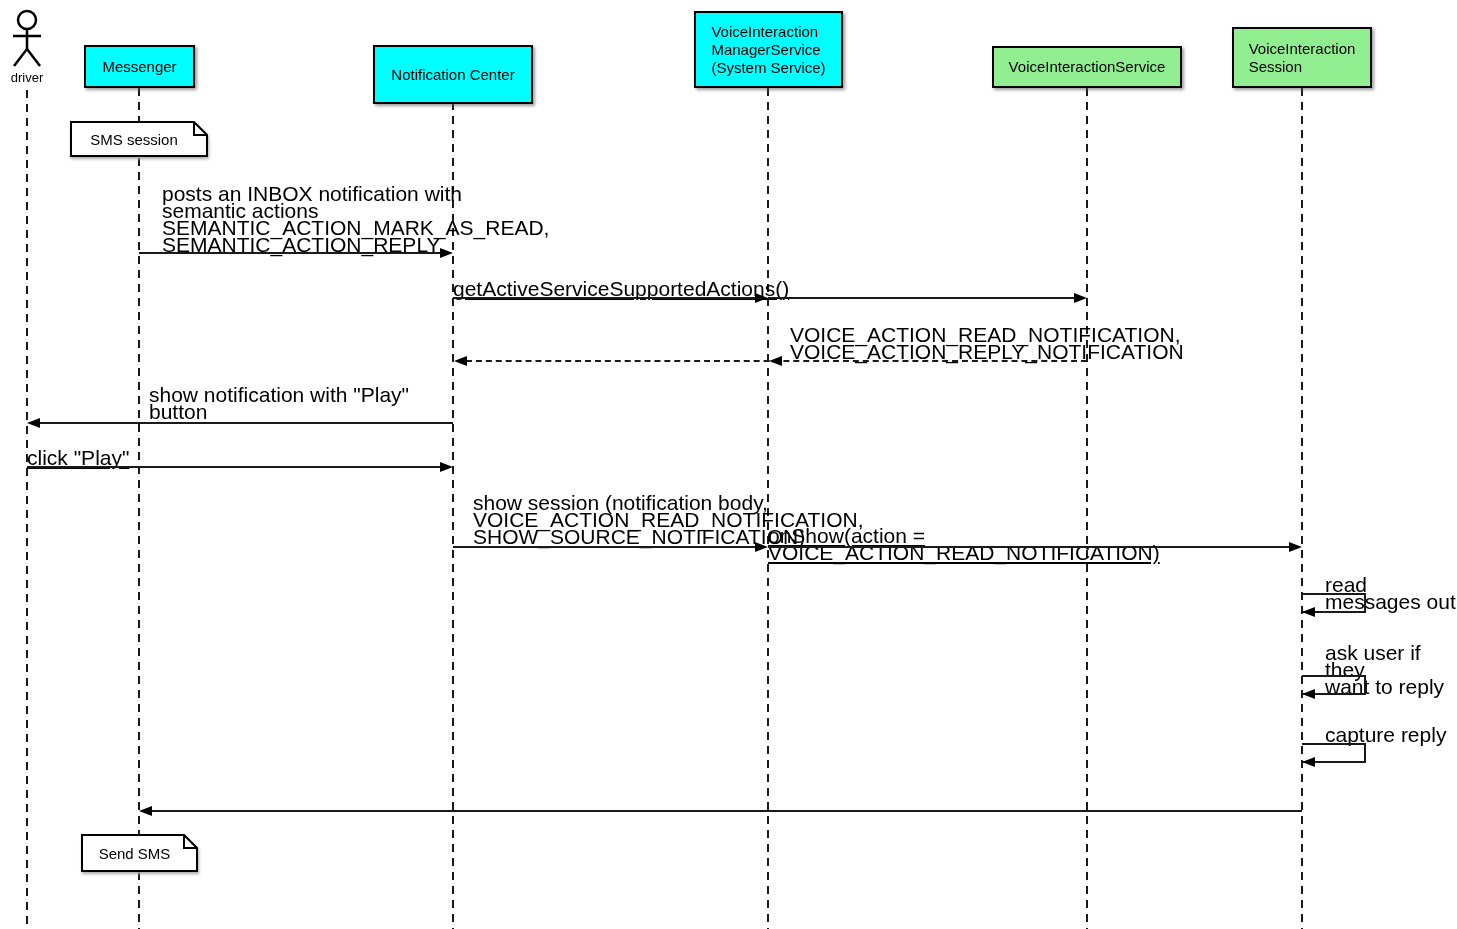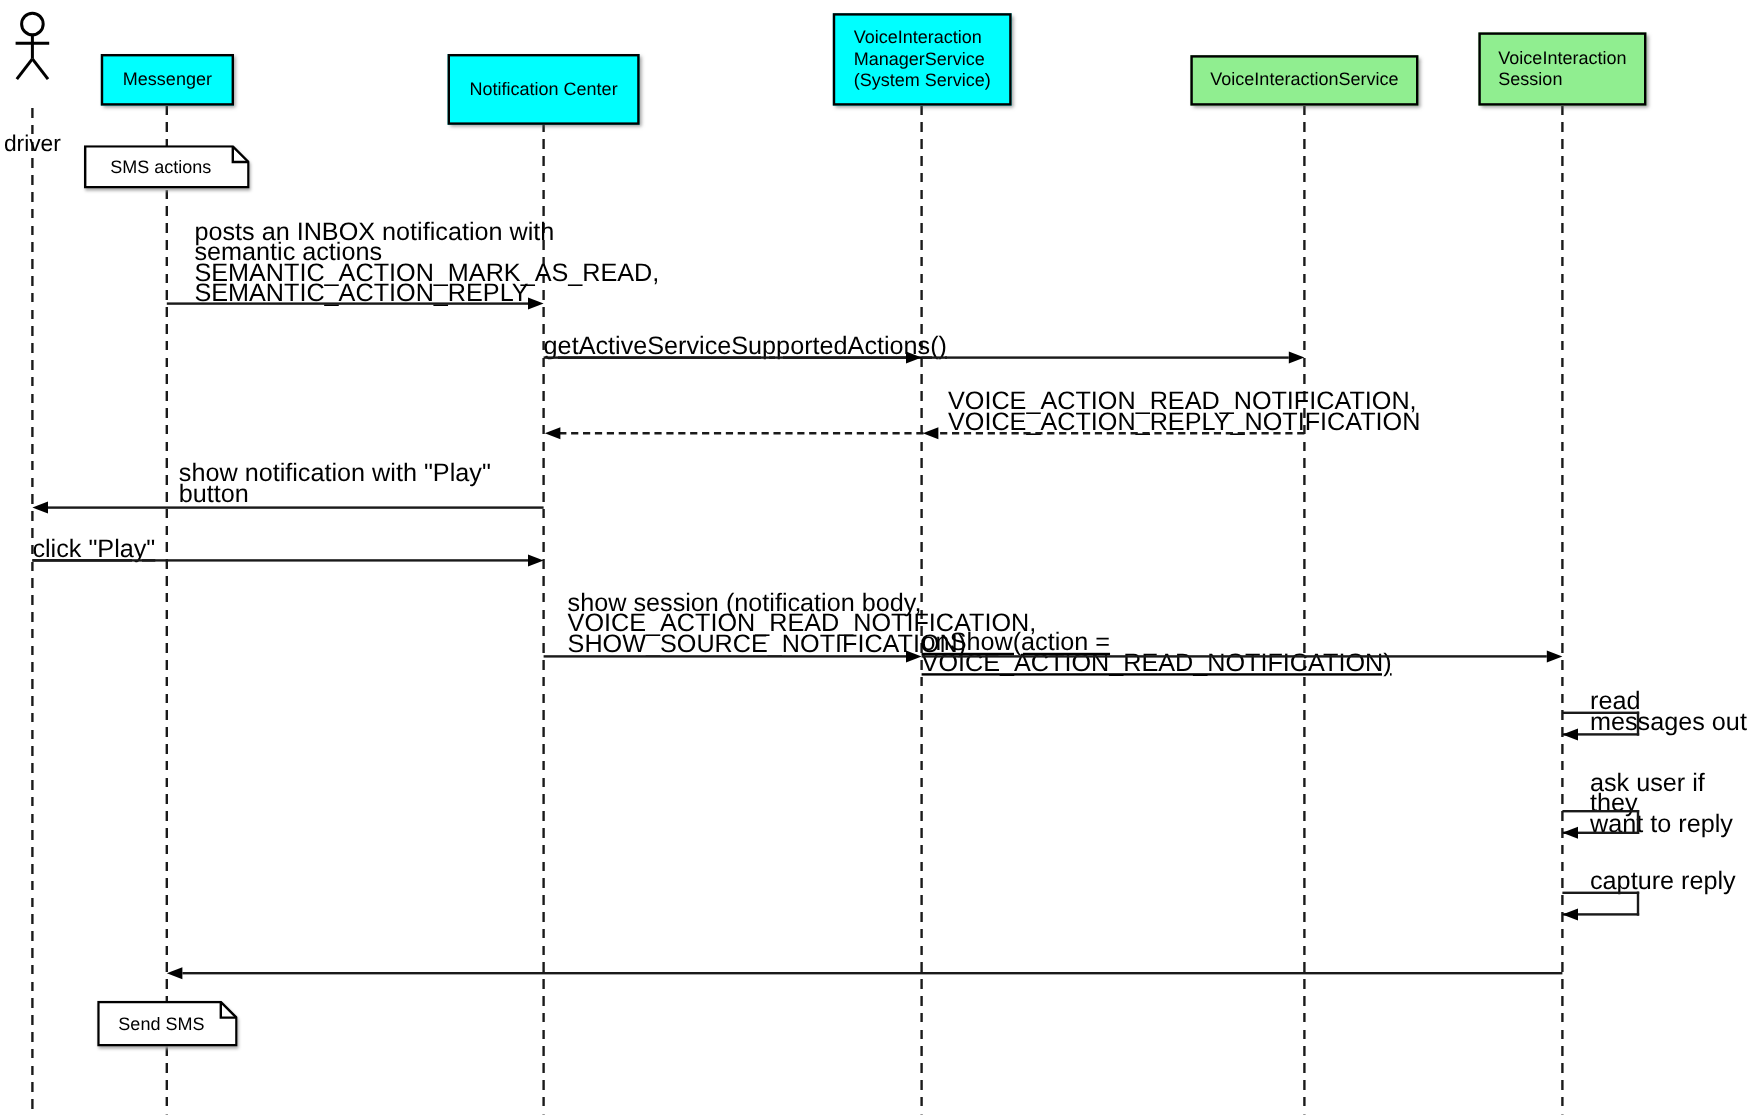--- a/index.html
+++ b/index.html
@@ -19,21 +19,21 @@
           border-bottom:5px solid transparent;border-left:13px solid #000;}
   .head-l{position:absolute;width:0;height:0;border-top:5px solid transparent;
           border-bottom:5px solid transparent;border-right:13px solid #000;}
   .msg{position:absolute;font-size:21px;line-height:17px;white-space:pre-line;}
   .ctr{text-decoration:underline;}
   .loop{position:absolute;box-sizing:border-box;border:2px solid #1a1a1a;border-left:none;}
   .note{position:absolute;}
   .note svg{position:absolute;left:0;top:0;filter:drop-shadow(1.5px 2px 1.5px #aaa);}
   .note-text{position:absolute;left:0;top:0;right:10px;bottom:0;display:flex;
              align-items:center;justify-content:center;font-size:15px;}
-  .actor-label{position:absolute;font-size:19px;text-align:center;margin-top:40px;}
+  .actor-label{position:absolute;font-size:13px;text-align:center;}
 </style>
 </head>
 <body>
 
 <div class="canvas">
 
   <div class="lifeline" style="left:26px;top:90px;height:839px"></div>
   <div class="lifeline" style="left:138px;top:88px;height:841px"></div>
   <div class="lifeline" style="left:452px;top:88px;height:841px"></div>
   <div class="lifeline" style="left:767px;top:88px;height:841px"></div>
@@ -66,21 +66,21 @@
   <div class="pbox green" style="left:1232px;top:27px;width:140px;height:61px">
     <span>VoiceInteraction
 Session</span>
   </div>
 
   <div class="note" style="left:70px;top:121px;width:138px;height:36px">
     <svg width="138" height="36" viewBox="0 0 138 36">
       <polygon points="1,1 124,1 137,14 137,35 1,35" fill="#ffffff" stroke="#000" stroke-width="2"></polygon>
       <polyline points="124,1 124,14 137,14" fill="none" stroke="#000" stroke-width="2"></polyline>
     </svg>
-    <span class="note-text">SMS actions</span>
+    <span class="note-text">SMS session</span>
   </div>
 
   <div class="msg" style="left:162px;top:185px">posts an INBOX notification with
 semantic actions
 SEMANTIC_ACTION_MARK_AS_READ,
 SEMANTIC_ACTION_REPLY</div>
   <div class="line" style="left:139px;top:252px;width:301px"></div>
   <div class="head-r" style="left:440px;top:248px"></div>
 
   <div class="msg ctr" style="left:453px;top:280px;width:315px">getActiveServiceSupportedActions()</div>

